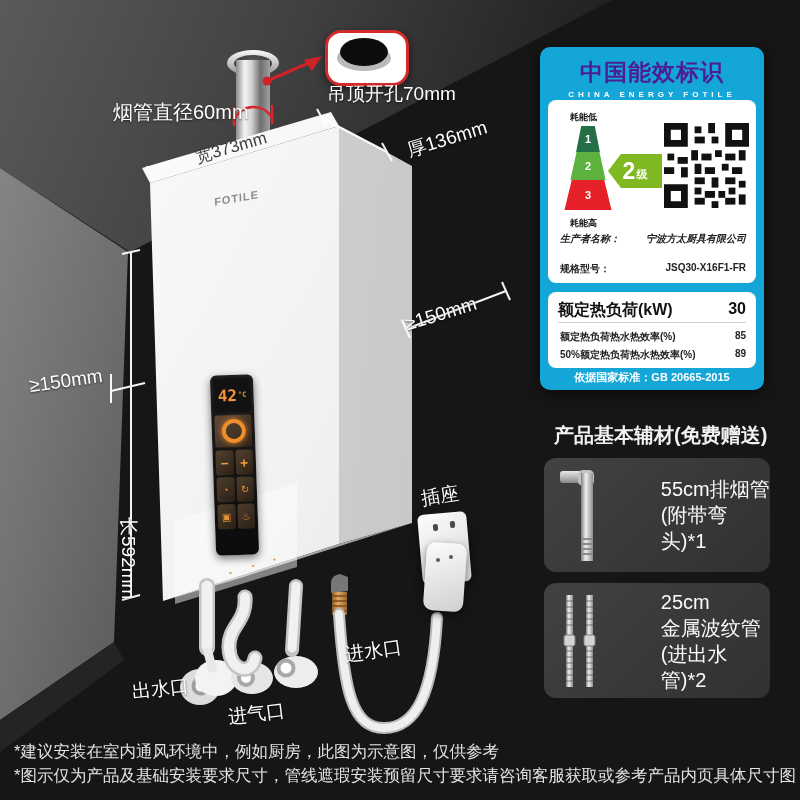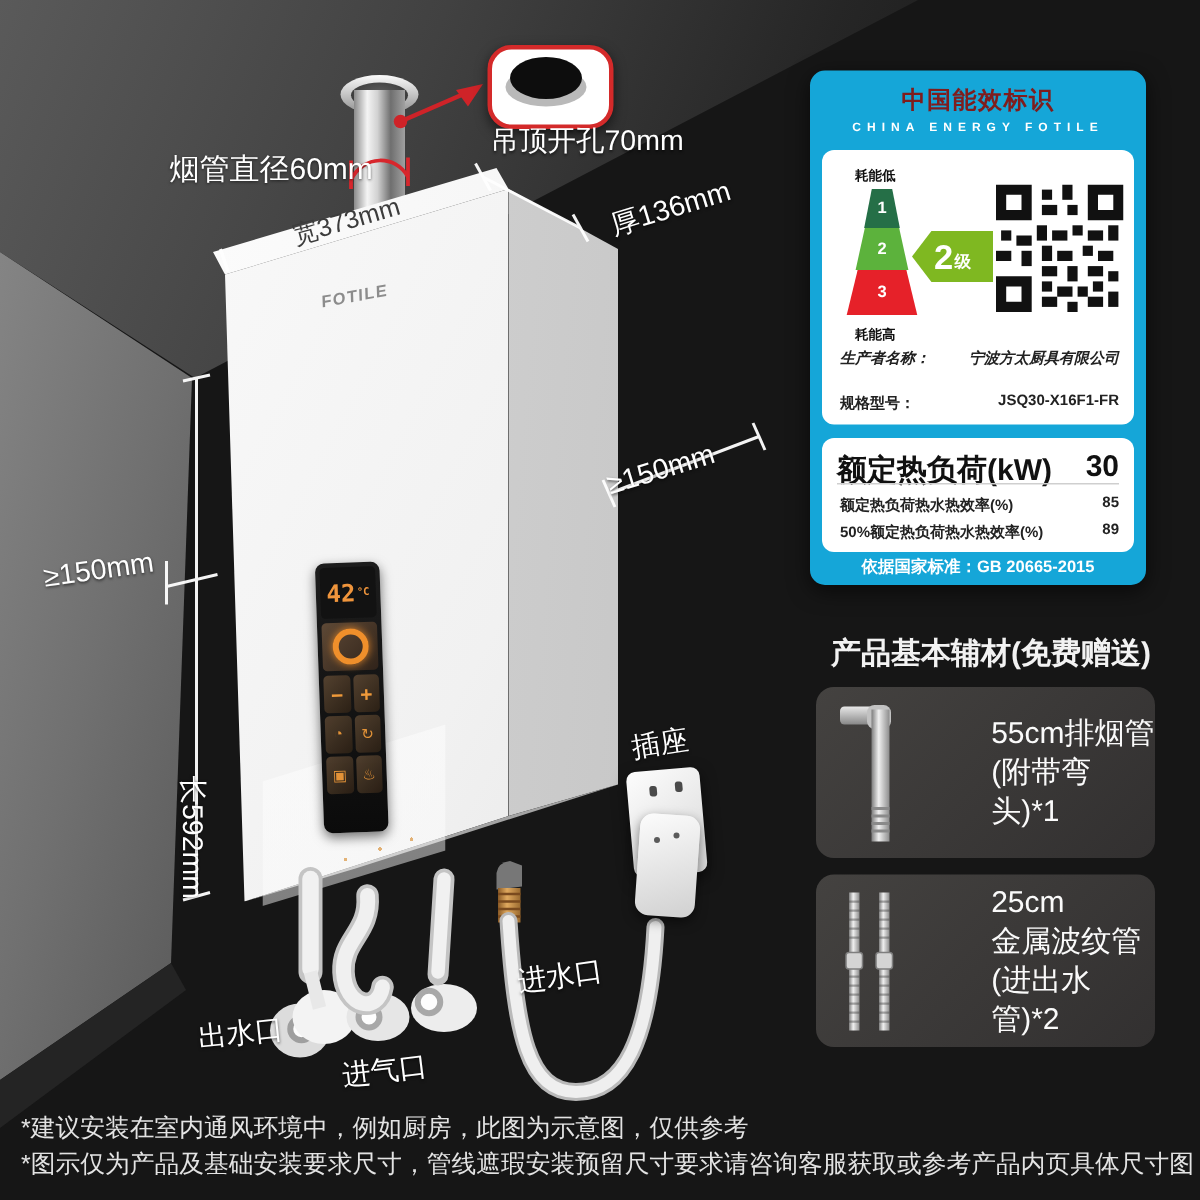--- a/index.html
+++ b/index.html
@@ -73,21 +73,21 @@
   
   .socket-plate{left:420px;top:513px;width:49px;height:70px;border-radius:6px;transform:rotate(-5deg);
     background:linear-gradient(145deg,#fdfdfd,#d7d7d7);box-shadow:0 4px 10px rgba(0,0,0,.55);}
   .pin{width:5px;height:7px;background:#4a4a4a;border-radius:2px;}
   .plug{left:425px;top:543px;width:40px;height:68px;border-radius:9px;transform:rotate(4deg);
     background:linear-gradient(160deg,#fcfcfc,#d0d0d0);box-shadow:0 3px 8px rgba(0,0,0,.5);}
   .plug-dot{width:4px;height:4px;border-radius:50%;background:#5a5a5a;}
   
   .elabel{left:540px;top:47px;width:224px;height:343px;background:#15a6d8;border-radius:10px;
     box-shadow:0 4px 14px rgba(0,0,0,.6);font-family:"Liberation Sans",sans-serif;}
-  .e-title{text-align:center;margin-top:10px;font-size:16px;font-weight:bold;color:#7f1d1d;letter-spacing:1px;}
+  .e-title{text-align:center;margin-top:10px;font-size:23px;font-weight:bold;color:#4c1d95;letter-spacing:1px;}
   .e-sub{text-align:center;font-size:8px;font-weight:bold;color:#fff;letter-spacing:4px;margin-top:2px;}
   .e-panel{position:absolute;left:8px;right:8px;background:#fff;border-radius:8px;color:#111;padding-left:31px;}
   .e-p1{top:53px;height:183px;}
   .e-p2{top:245px;height:76px;}
   .e-small{font-size:9px;font-weight:bold;color:#111;}
   .pyr{position:absolute;display:flex;flex-direction:column;align-items:center;}
   .pyr div{display:flex;align-items:center;justify-content:center;color:#fff;font-weight:bold;font-size:11px;}
   .pyr .l1{width:34px;height:26px;clip-path:polygon(30% 0,70% 0,85% 100%,15% 100%);}
   .pyr .l2{width:44px;height:28px;clip-path:polygon(24% 0,76% 0,90% 100%,10% 100%);}
   .pyr .l3{width:56px;height:30px;clip-path:polygon(21% 0,79% 0,92% 100%,8% 100%);}
@@ -296,21 +296,21 @@
       <div class="e-row" style="top:132px;font-style:italic;">
         <span>生产者名称：</span>
         <span>宁波方太厨具有限公司</span>
       </div>
       <div class="e-row" style="top:162px;">
         <span>规格型号：</span>
         <span>JSQ30-X16F1-FR</span>
       </div>
     </div>
     <div class="e-panel e-p2">
-      <div class="e-hl" style="top:8px;font-size:20px;">
+      <div class="e-hl" style="top:8px;font-size:16px;">
         <span>额定热负荷(kW)</span>
         <span>30</span>
       </div>
       <div class="abs" style="left:10px;right:10px;top:30px;border-top:1px solid #cfcfcf;"></div>
       <div class="e-row" style="top:38px;">
         <span>额定热负荷热水热效率(%)</span>
         <span>85</span>
       </div>
       <div class="e-row" style="top:56px;">
         <span>50%额定热负荷热水热效率(%)</span>

